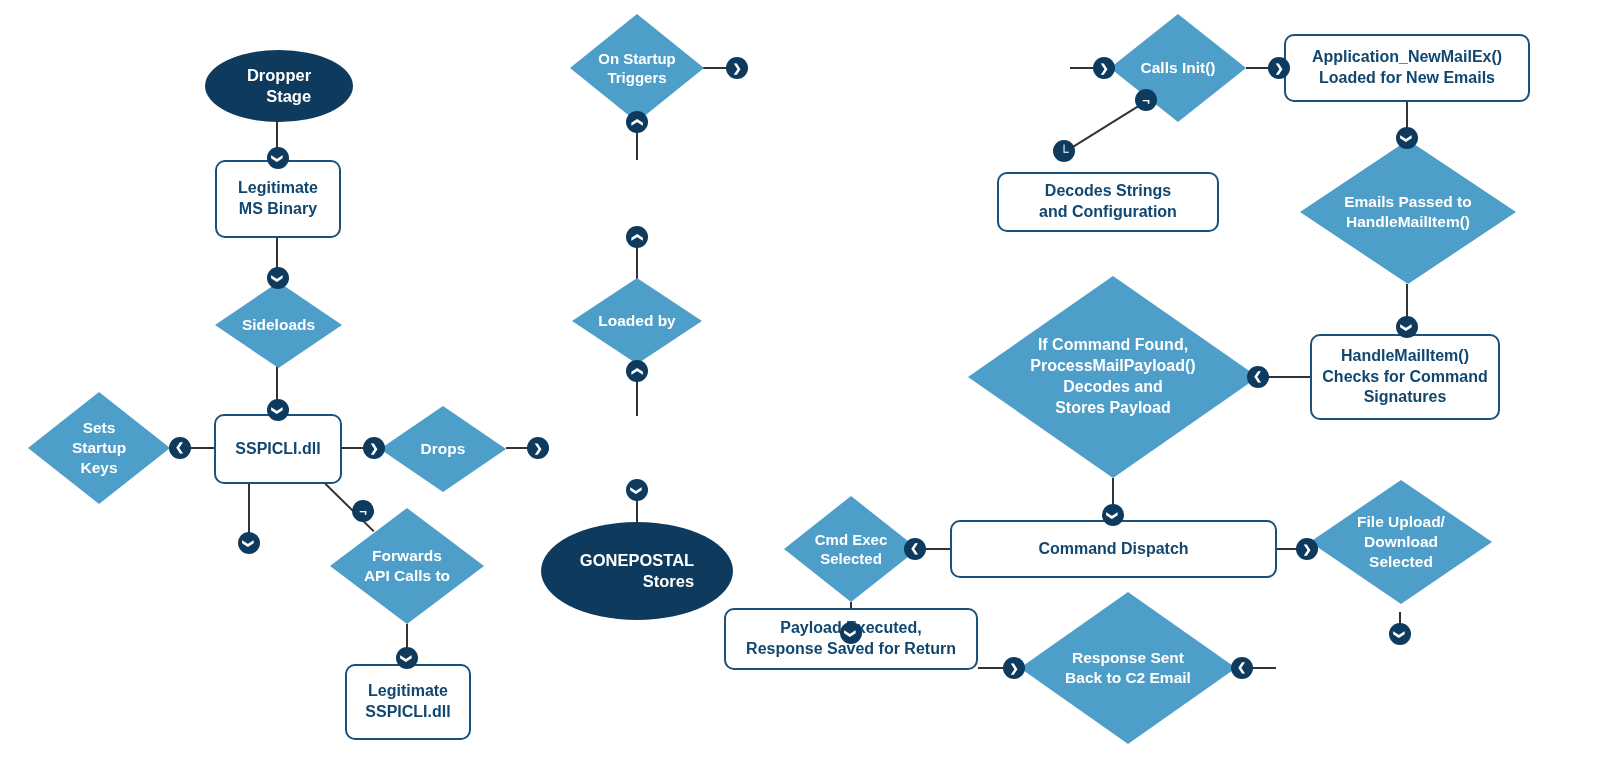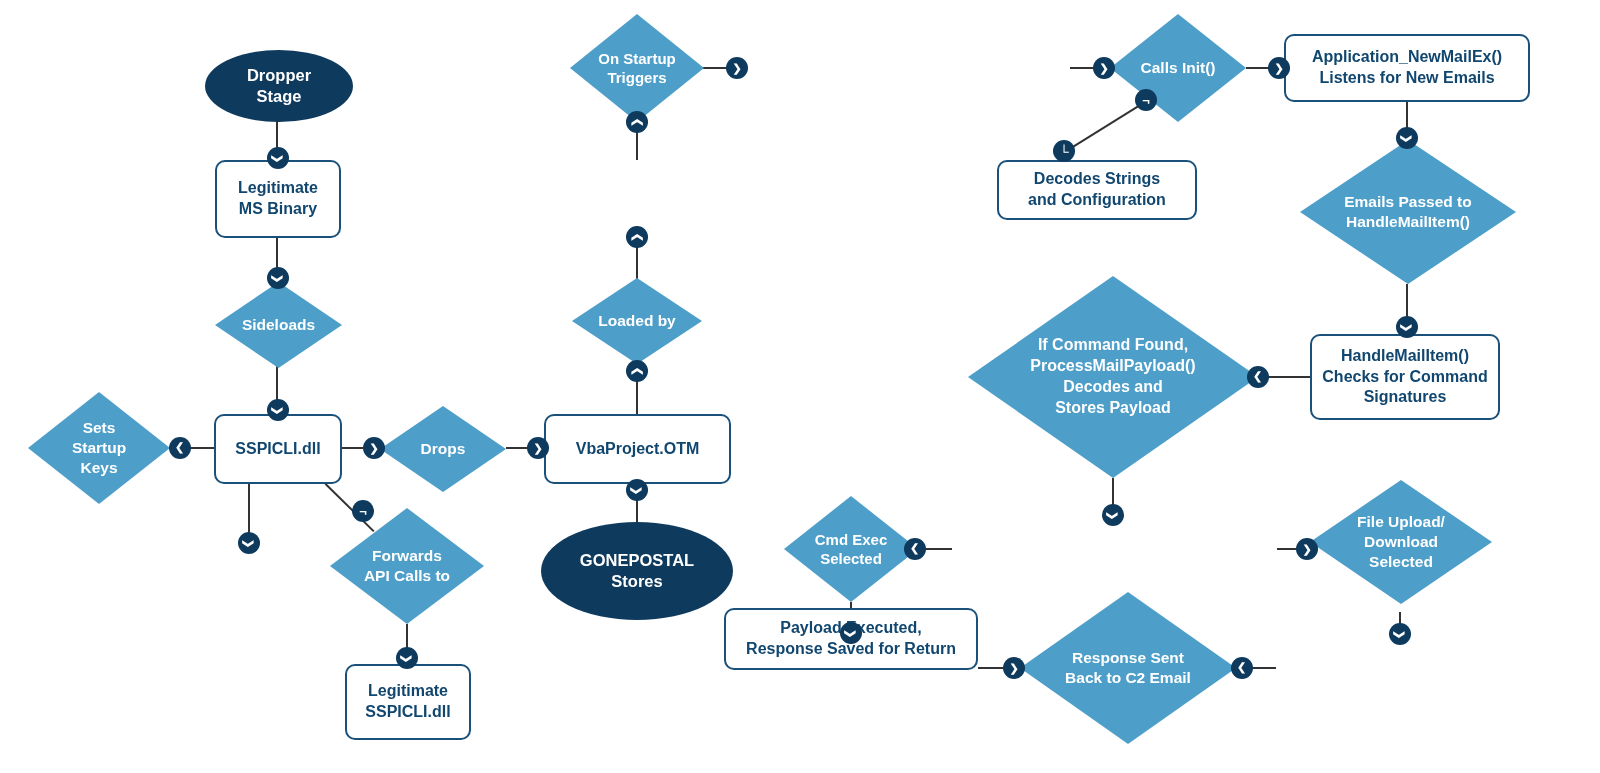--- a/index.html
+++ b/index.html
@@ -18,21 +18,21 @@
     background:#ffffff; border:2px solid var(--rect-border,#19517b);
     border-radius:10px; color:var(--rect-text,#11466f); font-size:16px;
   }
   .diamond {
     background:var(--blue,#4d9ec9);
     clip-path:polygon(50% 0, 100% 50%, 50% 100%, 0 50%);
     color:#ffffff; font-size:15.5px;
   }
   .ellipse {
     background:var(--navy,#0e3a5e); border-radius:50%;
-    color:#ffffff; font-size:16.5px;
+    color:#ffffff; font-size:16.5px;text-align:right;
   }
   .lh,.lv,.ld { position:absolute; background:var(--line,#333333); z-index:1; }
   .lh { height:2px; }
   .lv { width:2px; }
   .ld { height:2px; transform-origin:0 0; }
   .arr {
     position:absolute; width:22px; height:22px; border-radius:50%;
     background:var(--navy,#0e3a5e); color:#ffffff; z-index:3;
     display:flex; align-items:center; justify-content:center; font-weight:700;
   }
@@ -82,40 +82,40 @@
   <div class="node diamond" style="left:215px;top:282px;width:127px;height:86px">Sideloads</div>
   <div class="node rect" style="left:214px;top:414px;width:128px;height:70px">SSPICLI.dll</div>
   <div class="node diamond" style="left:28px;top:392px;width:142px;height:112px">Sets
 Startup
 Keys</div>
   <div class="node diamond" style="left:330px;top:508px;width:154px;height:116px">Forwards
 API Calls to</div>
   <div class="node rect" style="left:345px;top:664px;width:126px;height:76px">Legitimate
 SSPICLI.dll</div>
   <div class="node diamond" style="left:380px;top:406px;width:126px;height:86px">Drops</div>
-  <div class="node rect" style="left:544px;top:414px;width:187px;height:70px">VbaProject.OTM</div>
   <div class="node ellipse" style="left:541px;top:522px;width:192px;height:98px">GONEPOSTAL
 Stores</div>
   <div class="node diamond" style="left:572px;top:278px;width:130px;height:86px">Loaded by</div>
   <div class="node diamond" style="left:570px;top:14px;width:134px;height:108px;font-size:15px">On Startup
 Triggers</div>
   <div class="node diamond" style="left:1110px;top:14px;width:136px;height:108px">Calls Init()</div>
   <div class="node rect" style="left:1284px;top:34px;width:246px;height:68px">Application_NewMailEx()
-Listens for New Emails</div>
-  <div class="node rect" style="left:997px;top:160px;width:200px;height:60px">Decodes Strings
+Loaded for New Emails</div>
+  <div class="node rect" style="left:997px;top:172px;width:222px;height:60px">Decodes Strings
 and Configuration</div>
   <div class="node diamond" style="left:1300px;top:140px;width:216px;height:144px">Emails Passed to
 HandleMailItem()</div>
   <div class="node rect" style="left:1310px;top:334px;width:190px;height:86px">HandleMailItem()
 Checks for Command
 Signatures</div>
   <div class="node diamond" style="left:968px;top:276px;width:290px;height:202px;font-size:16px">If Command Found,
 ProcessMailPayload()
 Decodes and
 Stores Payload</div>
+  <div class="node rect" style="left:950px;top:520px;width:327px;height:58px">Command Dispatch</div>
   <div class="node diamond" style="left:784px;top:496px;width:134px;height:106px;font-size:15px">Cmd Exec
 Selected</div>
   <div class="node diamond" style="left:1310px;top:480px;width:182px;height:124px">File Upload/
 Download
 Selected</div>
   <div class="node rect" style="left:724px;top:608px;width:254px;height:62px">Payload Executed,
 Response Saved for Return</div>
   <div class="node diamond" style="left:1020px;top:592px;width:216px;height:152px">Response Sent
 Back to C2 Email</div>
 

